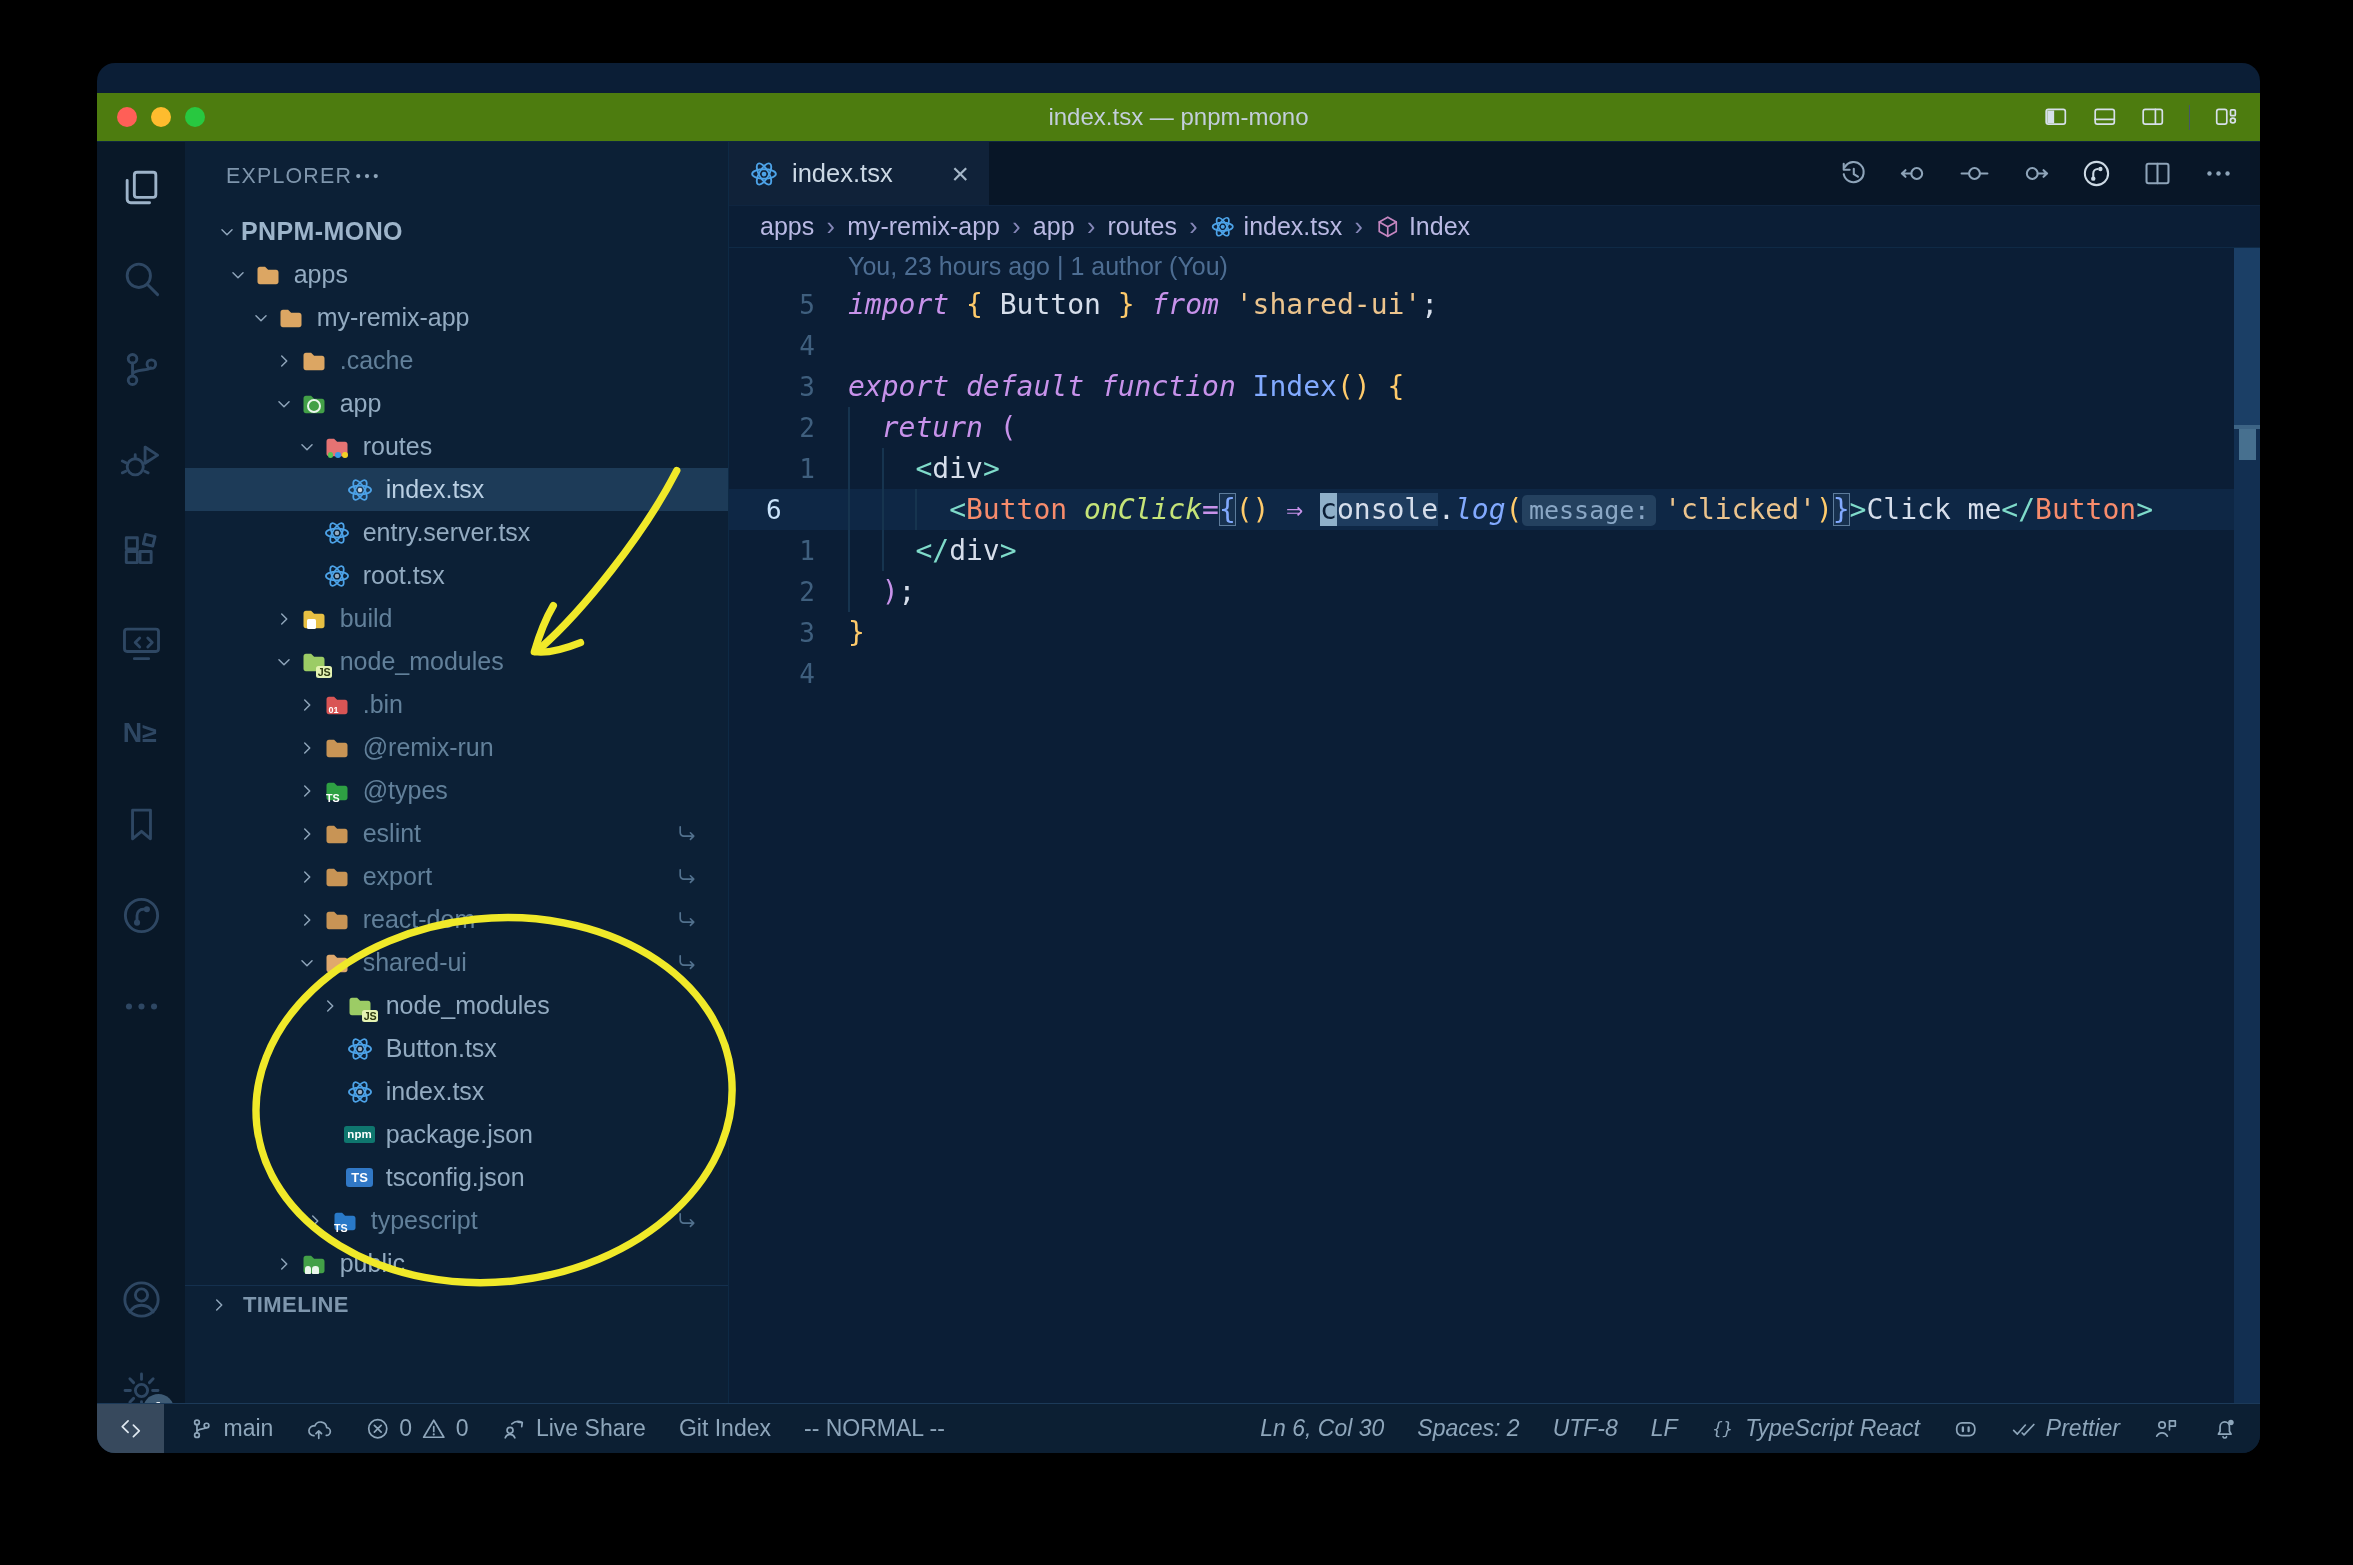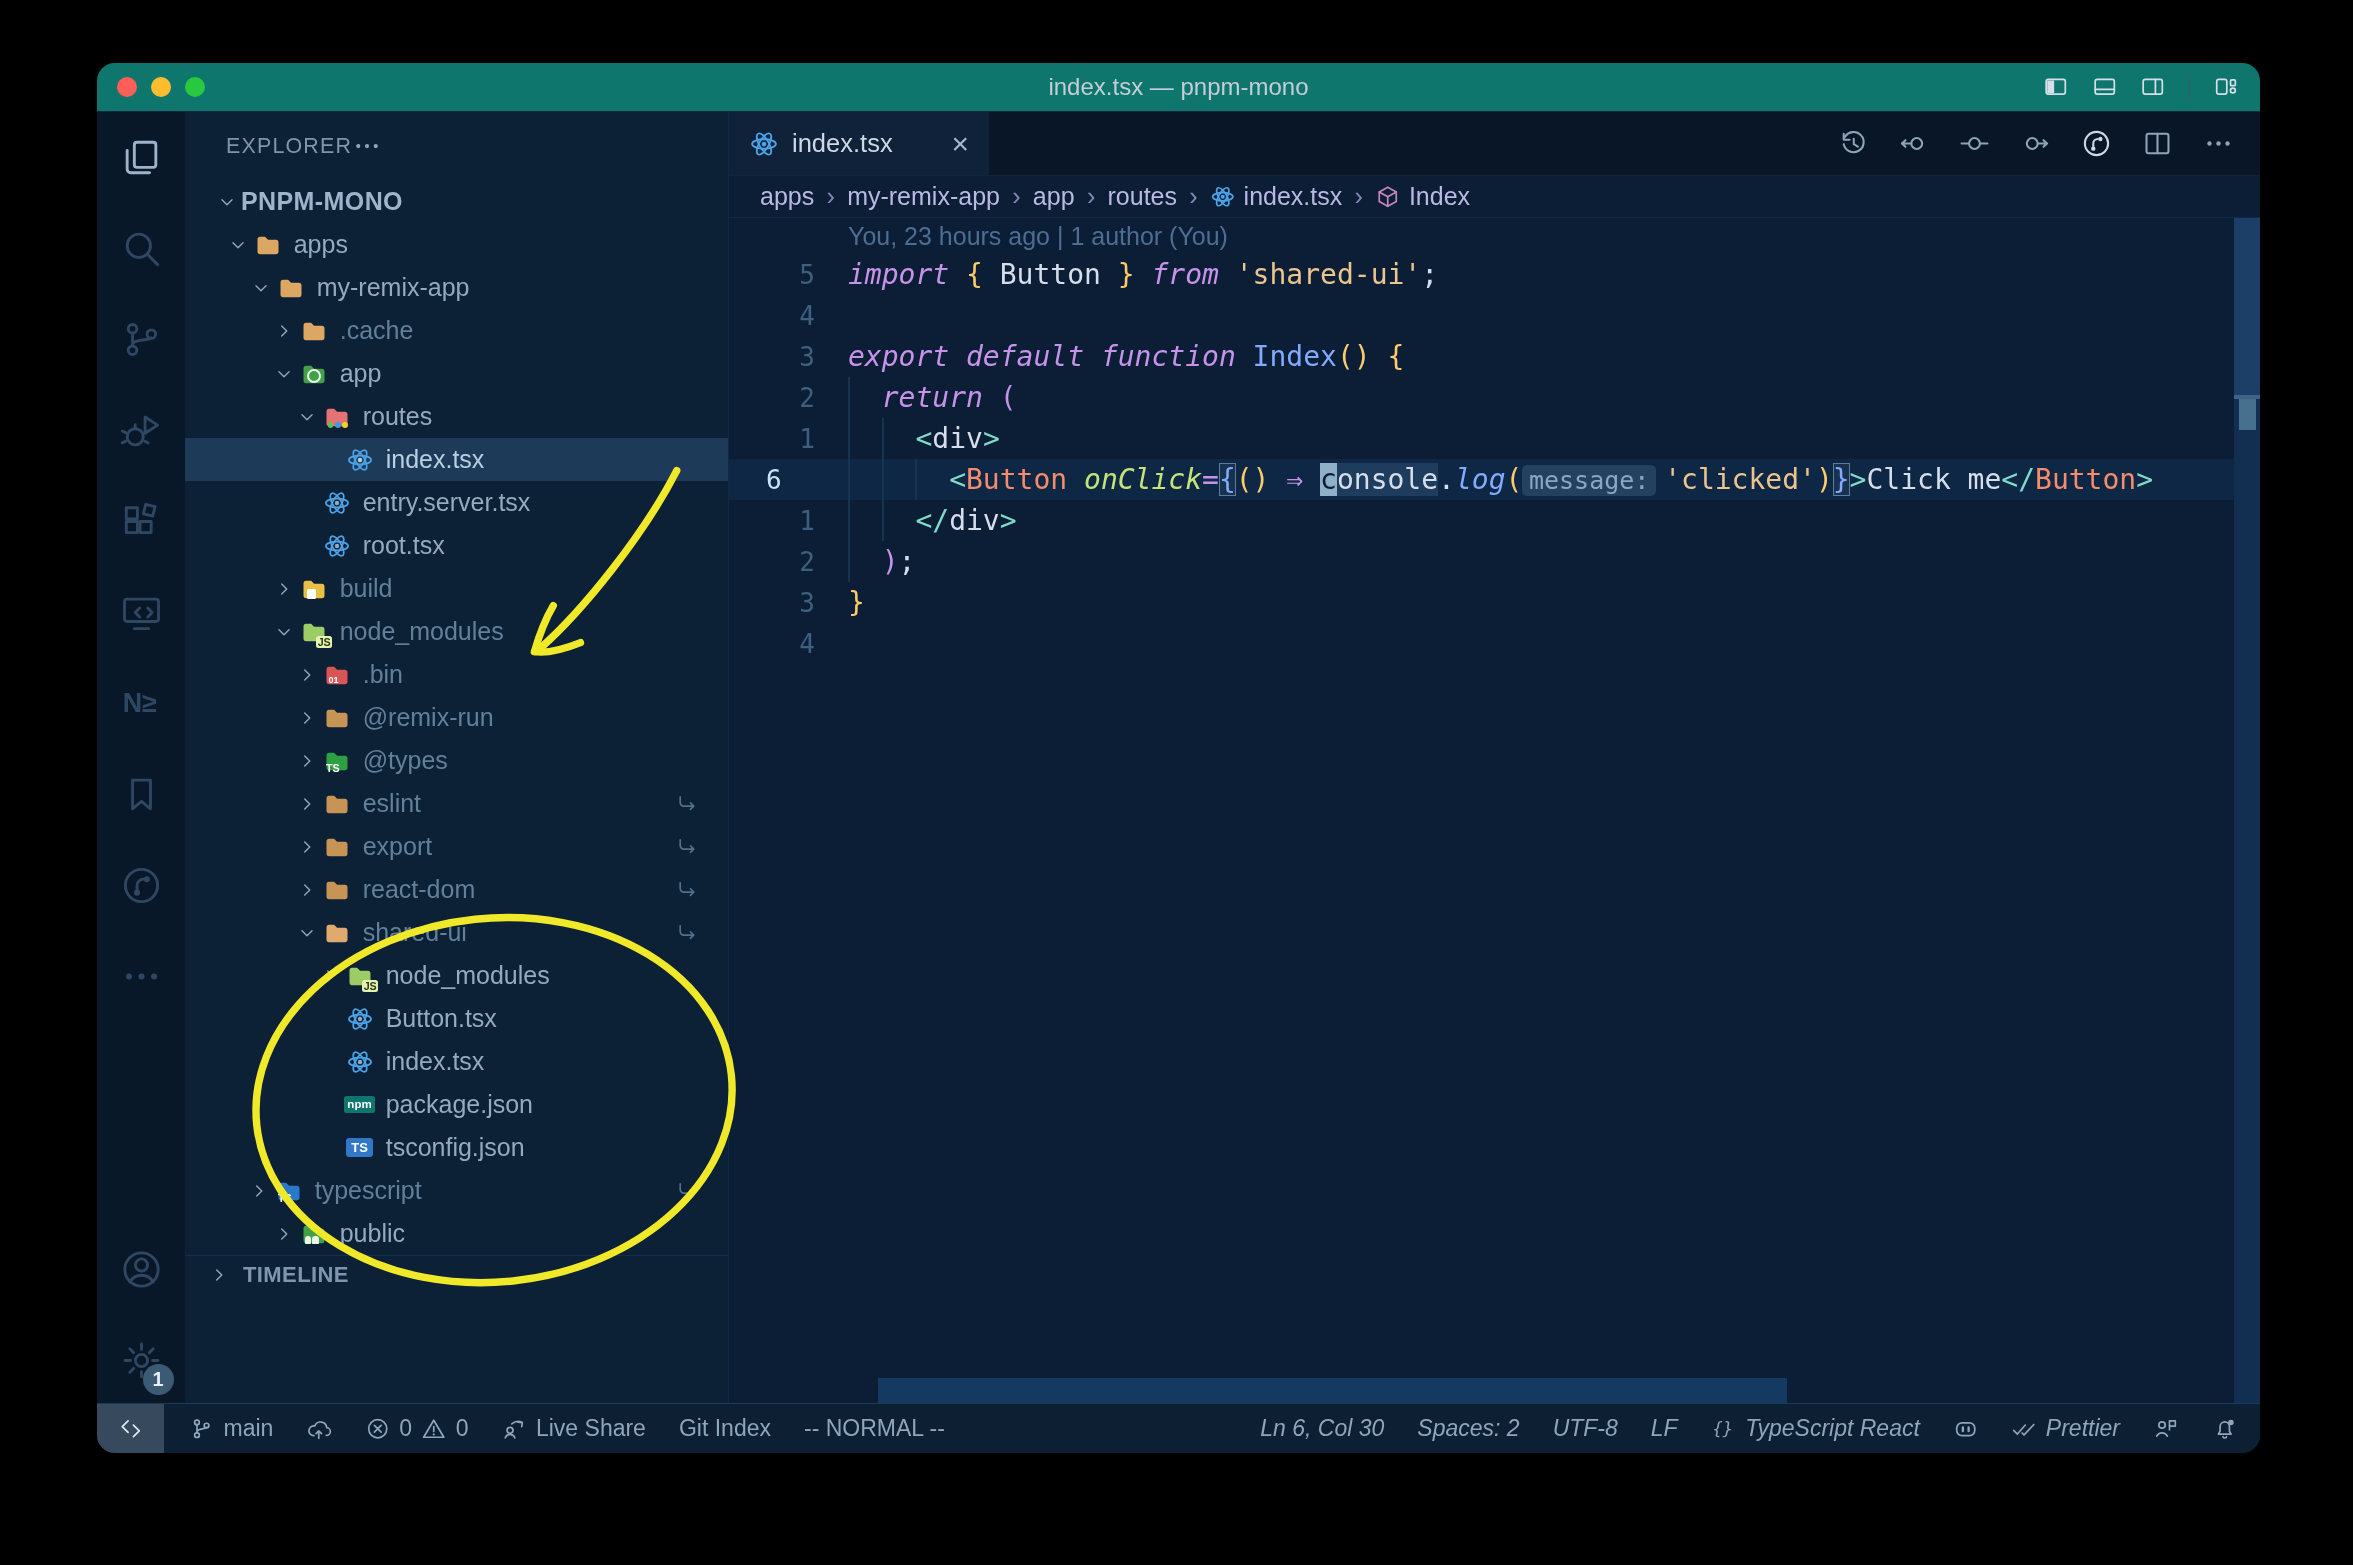--- a/index.html
+++ b/index.html
@@ -1,19 +1,19 @@
 <!DOCTYPE html>
 <html style="font-size:13px"><head>
 <meta charset="utf-8">
 <style>
   html,body{margin:0;padding:0;background:#000;}
   body{width:2354px;height:1565px;position:relative;overflow:hidden;font-family:"Liberation Sans",sans-serif;-webkit-font-smoothing:antialiased;}
   .window{position:absolute;left:97px;top:63px;width:2163px;height:1390px;border-radius:18px;background:#0b1e36;overflow:hidden;box-shadow:0 33px 99px rgba(0,0,0,.75);}
   
-  .titlebar{height:48px;background:#0f766e;position:relative;display:flex;align-items:center;border-bottom:0.8px solid #0e2640;}
+  .titlebar{height:48px;background:#4d7c0f;position:relative;display:flex;align-items:center;border-bottom:0.8px solid #0e2640;margin-top:30px;}
   .lights{display:flex;gap:14px;margin-left:20px;}
   .light{width:20px;height:20px;border-radius:50%;}
   .title{position:absolute;left:0;right:0;text-align:center;color:#c3cedb;font-size:24px;pointer-events:none;}
   .layouts{position:absolute;right:21.4px;display:flex;gap:23px;align-items:center;color:#d7e0ea;}
   .layouts .ic{width:25.5px;height:25.5px;}
   .ldiv{width:1.6px;height:25px;background:#44566a;}
   
   .mainrow{display:flex;height:1294px;}
   .activity{width:88px;background:#091828;display:flex;flex-direction:column;align-items:center;flex:none;}
   .act-item{width:88px;height:91px;display:flex;align-items:center;justify-content:center;color:#2e4763;position:relative;}
@@ -527,21 +527,21 @@
             </span>
             <span>package.json</span>
           </div>
           <div class="trow  " style="padding-left:131px">
             <span class="chev"></span>
             <span class="ficon">
               <span class="badge" style="position:static;background:#3178c6;color:#fff;font-size:13px;border-radius:3.3px;padding:3.3px 5px;line-height:1;">TS</span>
             </span>
             <span>tsconfig.json</span>
           </div>
-          <div class="trow dim " style="padding-left:60px">
+          <div class="trow dim " style="padding-left:116px">
             <span class="chev">
               <svg class="ic " viewBox="0 0 24 24" fill="none" stroke="currentColor" stroke-width="1.6" stroke-linecap="round" stroke-linejoin="round">
                 <path d="M9.5 6.5 15 12l-5.5 5.5"></path>
               </svg>
             </span>
             <span class="ficon">
               <svg class="ic" viewBox="0 0 24 24" style="color:#2979c8" fill="none">
                 <path fill="currentColor" stroke="none" d="M3 7.2c0-1.2.9-2.2 2.1-2.2h4.4l2.6 2.6h6.8c1.2 0 2.1 1 2.1 2.2v8c0 1.2-.9 2.2-2.1 2.2H5.1c-1.2 0-2.1-1-2.1-2.2z"></path>
               </svg>
               <span class="badge" style="left:5px;bottom:1.6px;font-size:10.7px;color:#fff;">TS</span>

